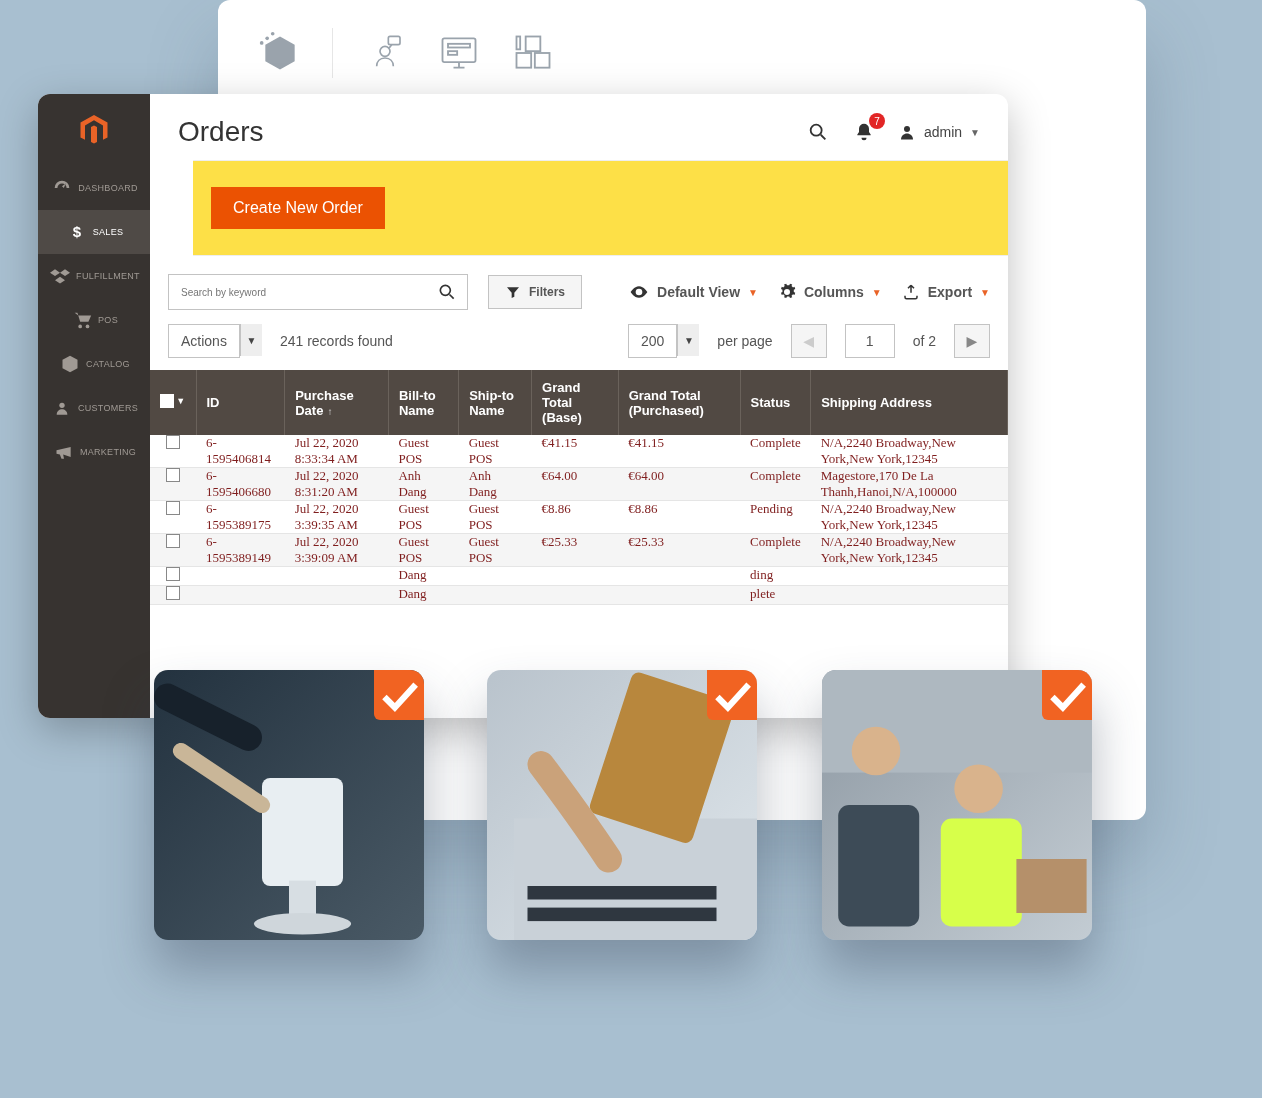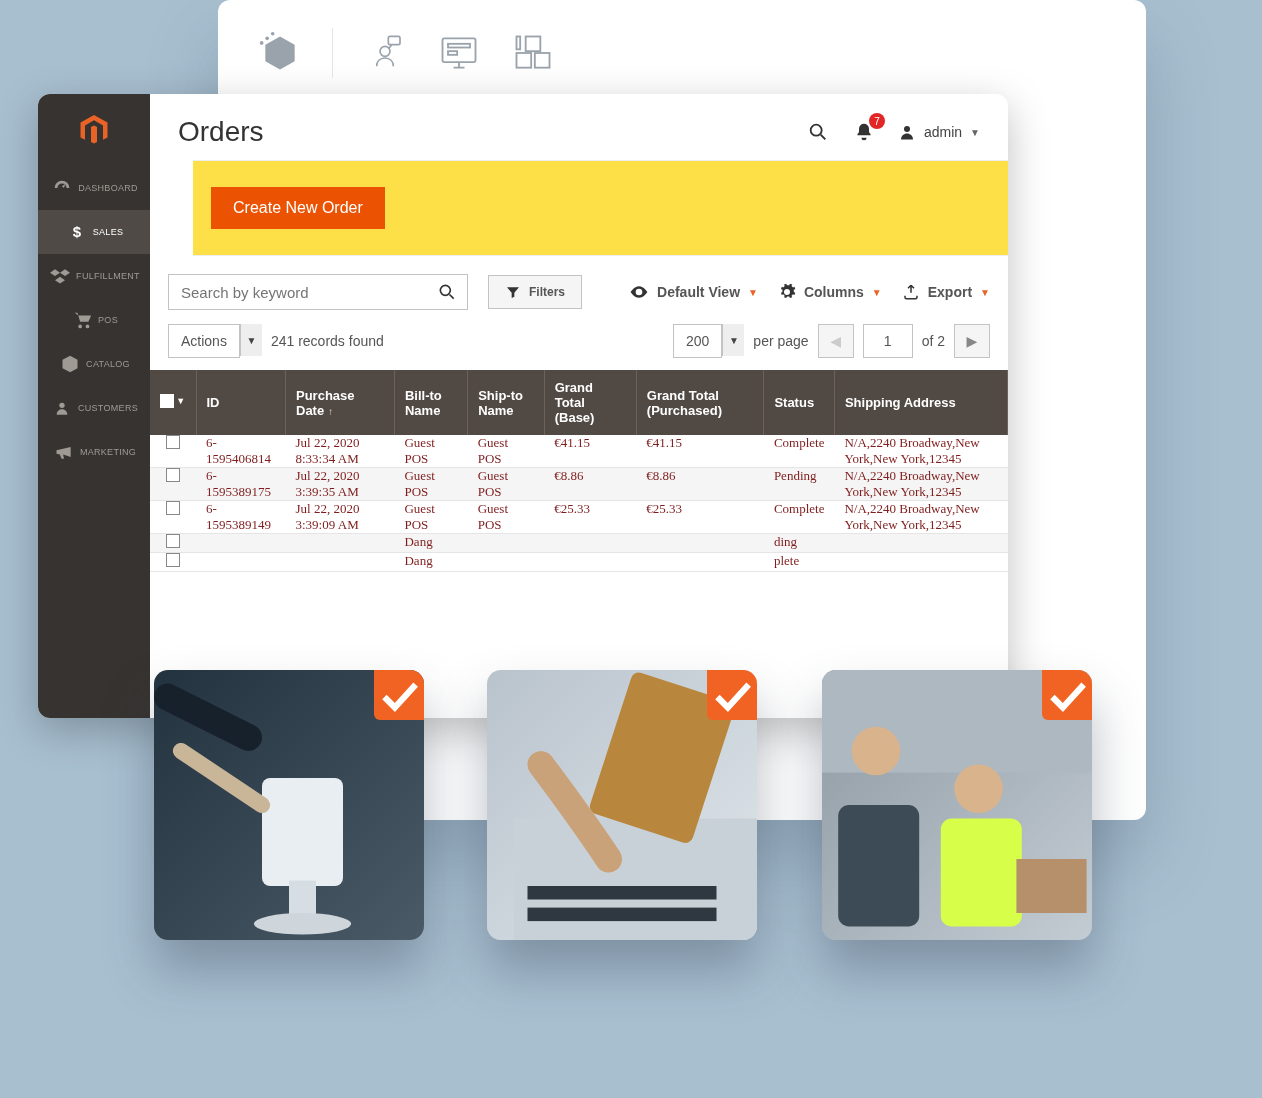--- a/index.html
+++ b/index.html
@@ -96,33 +96,33 @@
 
   .toolbar1 {
     display:flex;align-items:center;gap:20px;
     padding: 18px 18px 8px 18px;
     font-size:13px;color:#555;
   }
   .search-wrap {
     border:1px solid #c3c3c3; display:flex;align-items:center;
     height:36px;width:300px;
   }
-  .search-input { flex:1;border:none;outline:none;padding:0 12px;font-size:15px;color:#be185d; }
+  .search-input { flex:1;border:none;outline:none;padding:0 12px;font-size:10px;color:#be185d; }
   .search-btn { width:40px;height:36px;display:flex;align-items:center;justify-content:center;cursor:pointer;border-left:0; }
   .filters-btn {
     border:1px solid #c3c3c3;background:#f5f5f5;
     padding:8px 16px;display:inline-flex;align-items:center;gap:8px;
     font-weight:600;font-size:12px;cursor:pointer;
   }
   .spacer { flex:1; }
   .tool { display:inline-flex;align-items:center;gap:8px;cursor:pointer;font-size:14px;font-weight:600;color:#555; }
   .caret { font-size:10px;color:#e96327; }
 
   .toolbar2 {
-    display:flex;align-items:center;gap:9px;
+    display:flex;align-items:center;gap:18px;
     padding: 6px 18px 12px 18px;
     font-size:14px;color:#555;
   }
   .select-box {
     border:1px solid #c3c3c3;height:34px;display:flex;align-items:center;
     padding:0 12px;background:#fff;cursor:pointer;gap:36px;
   }
   .dd-arrow { width:22px;height:32px;border-left:1px solid #c3c3c3;background:#eee;display:flex;align-items:center;justify-content:center;font-size:10px;color:#444; }
   .records { color:#555; }
   .pager-box { border:1px solid #c3c3c3;height:34px;width:50px;display:flex;align-items:center;justify-content:center;background:#fff; }
@@ -398,20 +398,31 @@
               <td>Jul 22, 2020 8:33:34 AM</td>
               <td>Guest POS</td>
               <td>Guest POS</td>
               <td>€41.15</td>
               <td>€41.15</td>
               <td>Complete</td>
               <td>N/A,2240 Broadway,New York,New York,12345</td>
             </tr>
             <tr>
               <td><span class="cb"></span></td>
+              <td>6-1595406680</td>
+              <td>Jul 22, 2020 8:31:20 AM</td>
+              <td>Anh Dang</td>
+              <td>Anh Dang</td>
+              <td>€64.00</td>
+              <td>€64.00</td>
+              <td>Complete</td>
+              <td>Magestore,170 De La Thanh,Hanoi,N/A,100000</td>
+            </tr>
+            <tr>
+              <td><span class="cb"></span></td>
               <td>6-1595389175</td>
               <td>Jul 22, 2020 3:39:35 AM</td>
               <td>Guest POS</td>
               <td>Guest POS</td>
               <td>€8.86</td>
               <td>€8.86</td>
               <td>Pending</td>
               <td>N/A,2240 Broadway,New York,New York,12345</td>
             </tr>
             <tr>

